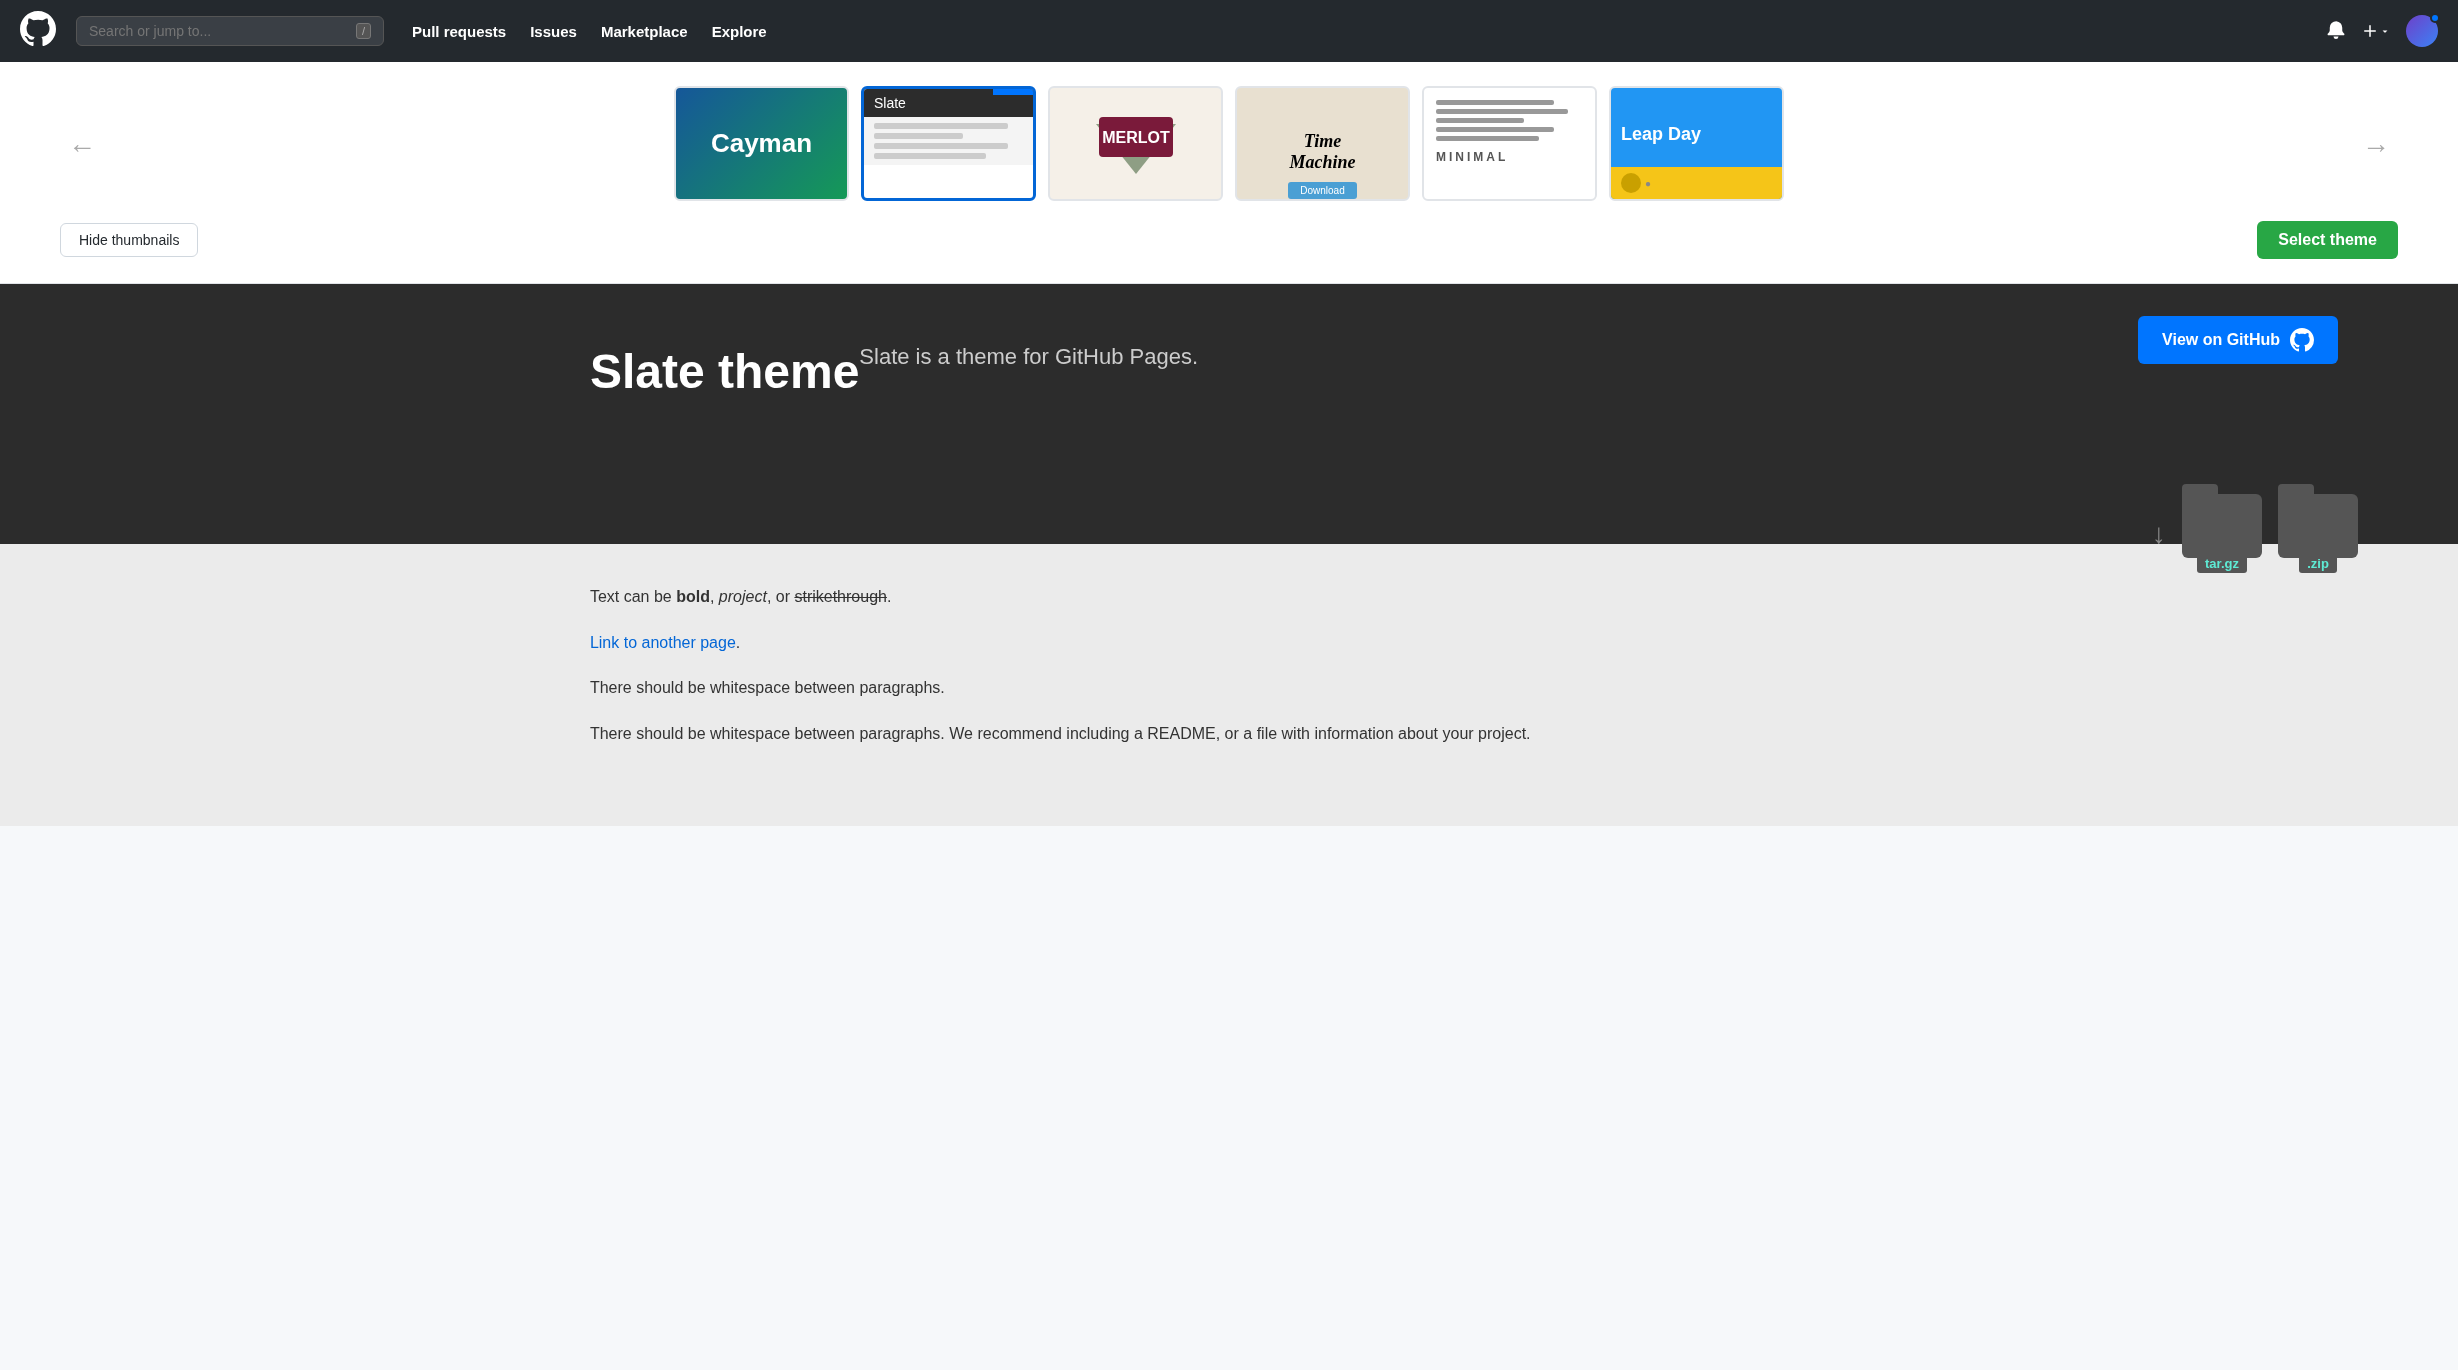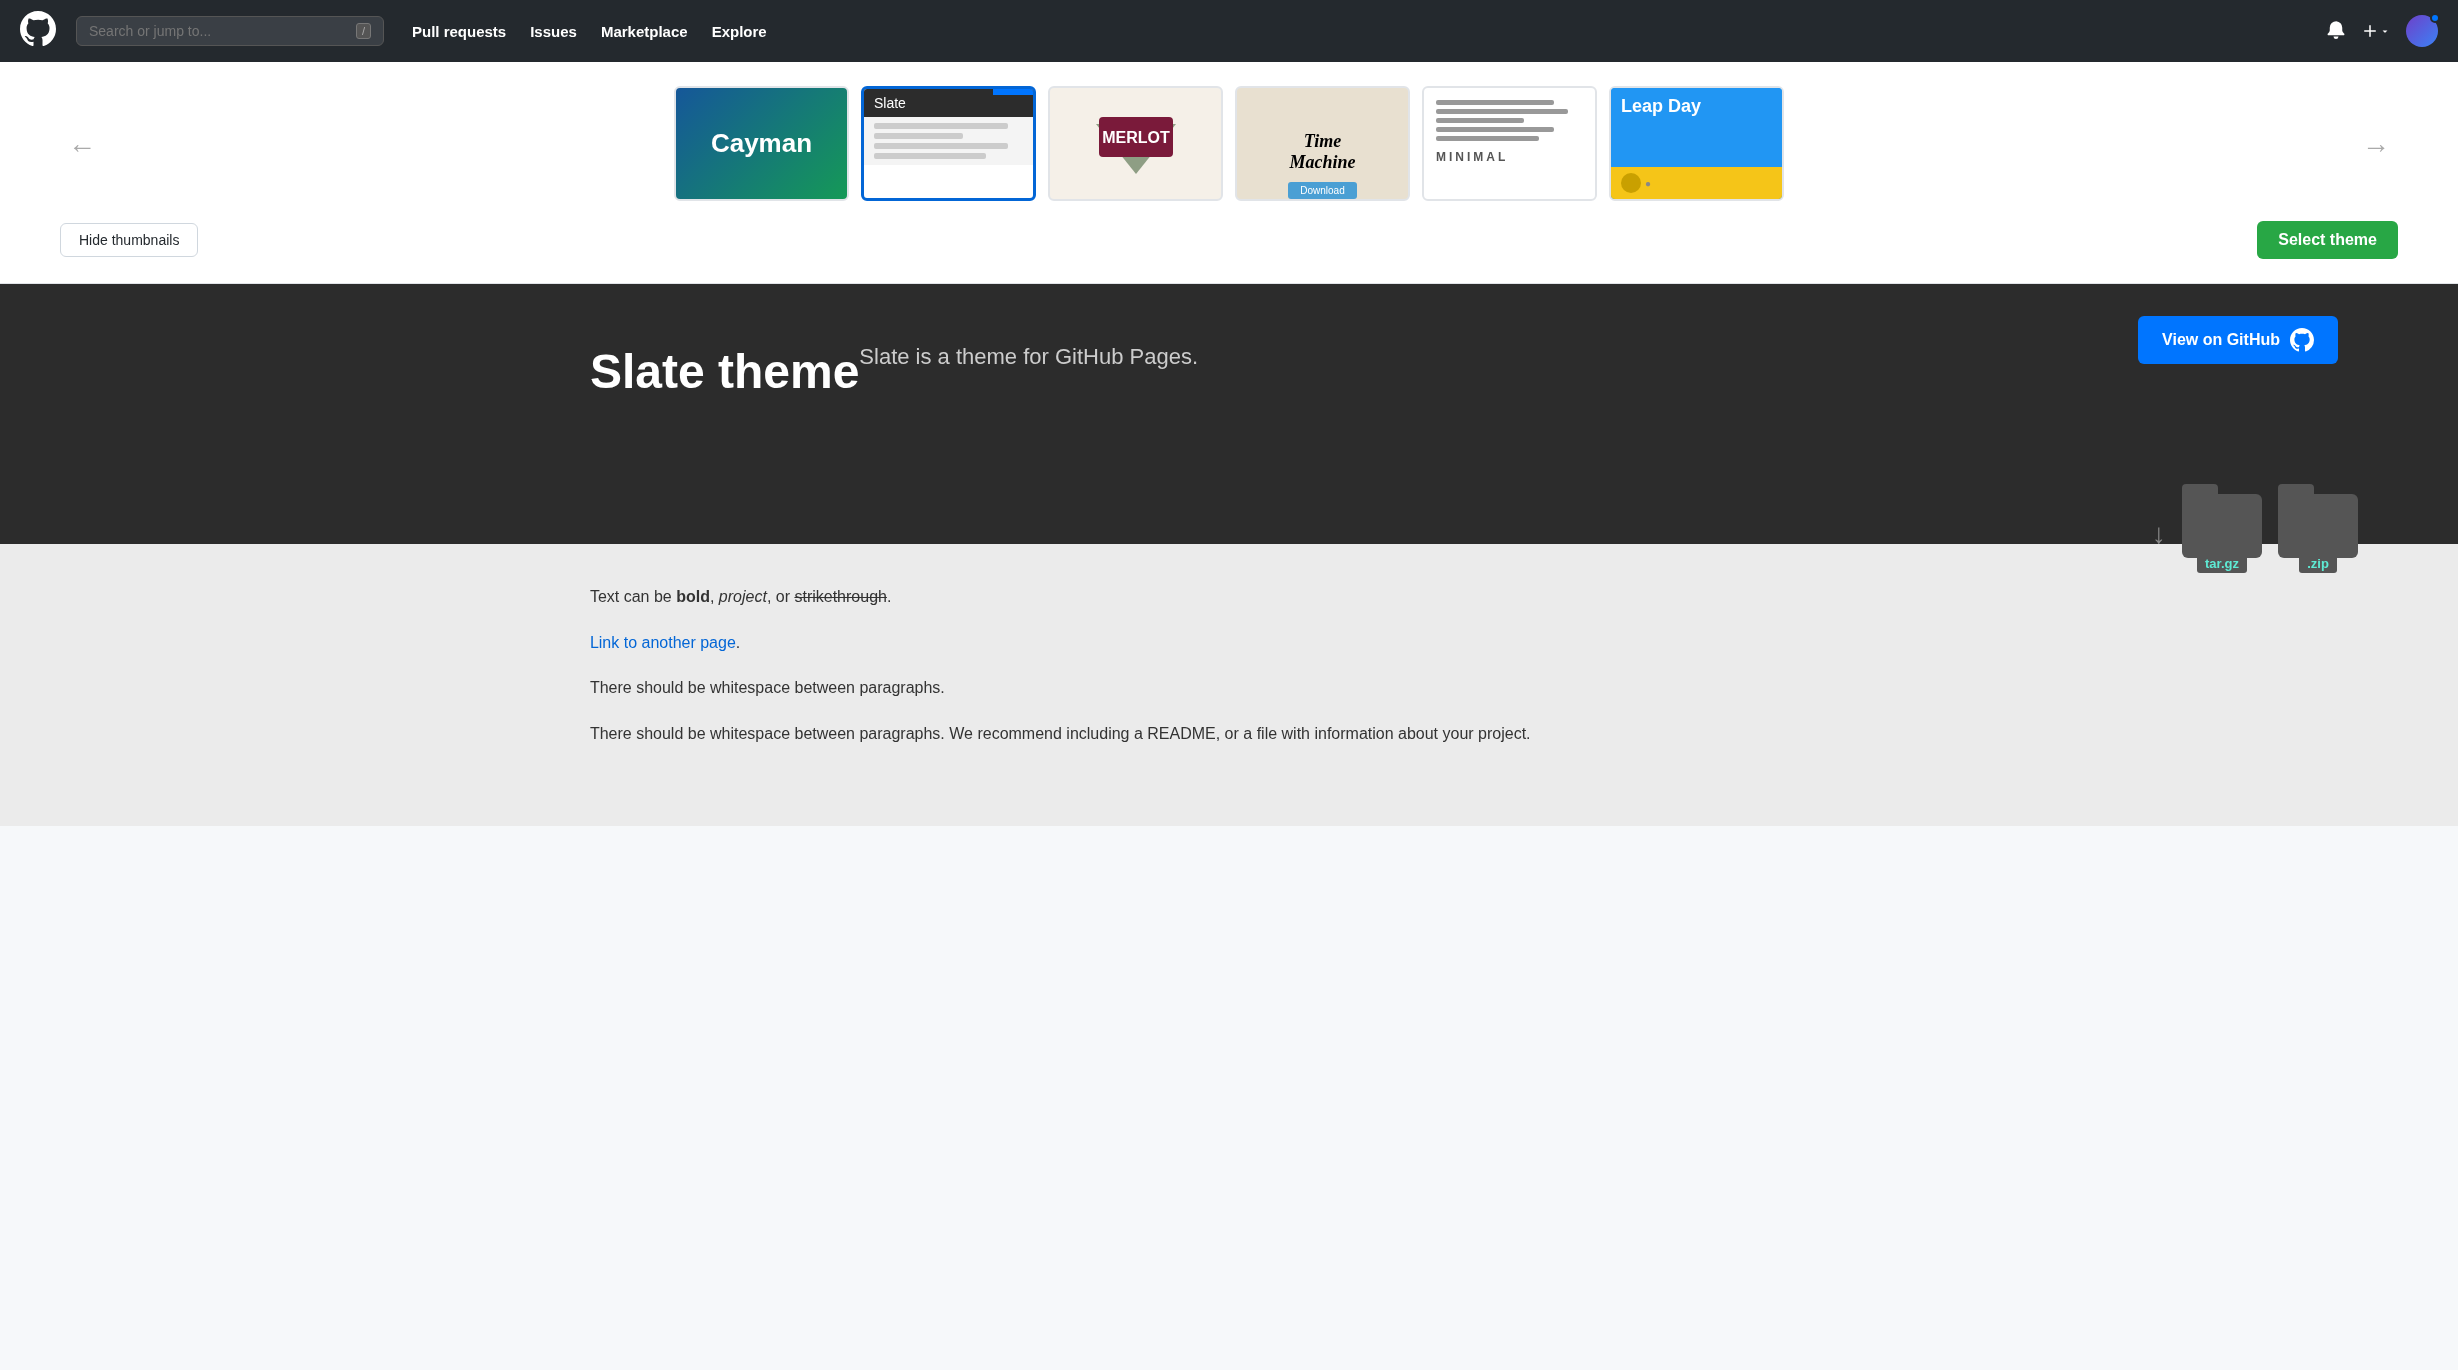--- a/index.html
+++ b/index.html
@@ -237,20 +237,21 @@
       display: flex;
       flex-direction: column;
     }
     .leapday-header {
       background: #2196f3;
       color: #fff;
       font-size: 18px;
       font-weight: 700;
       padding: 8px 10px;
       flex: 1;
+      margin-top: 28px;
     }
     .leapday-footer {
       background: #f5c518;
       height: 32px;
       display: flex;
       align-items: center;
       padding: 0 10px;
     }
     .leapday-circle {
       width: 20px; height: 20px;

